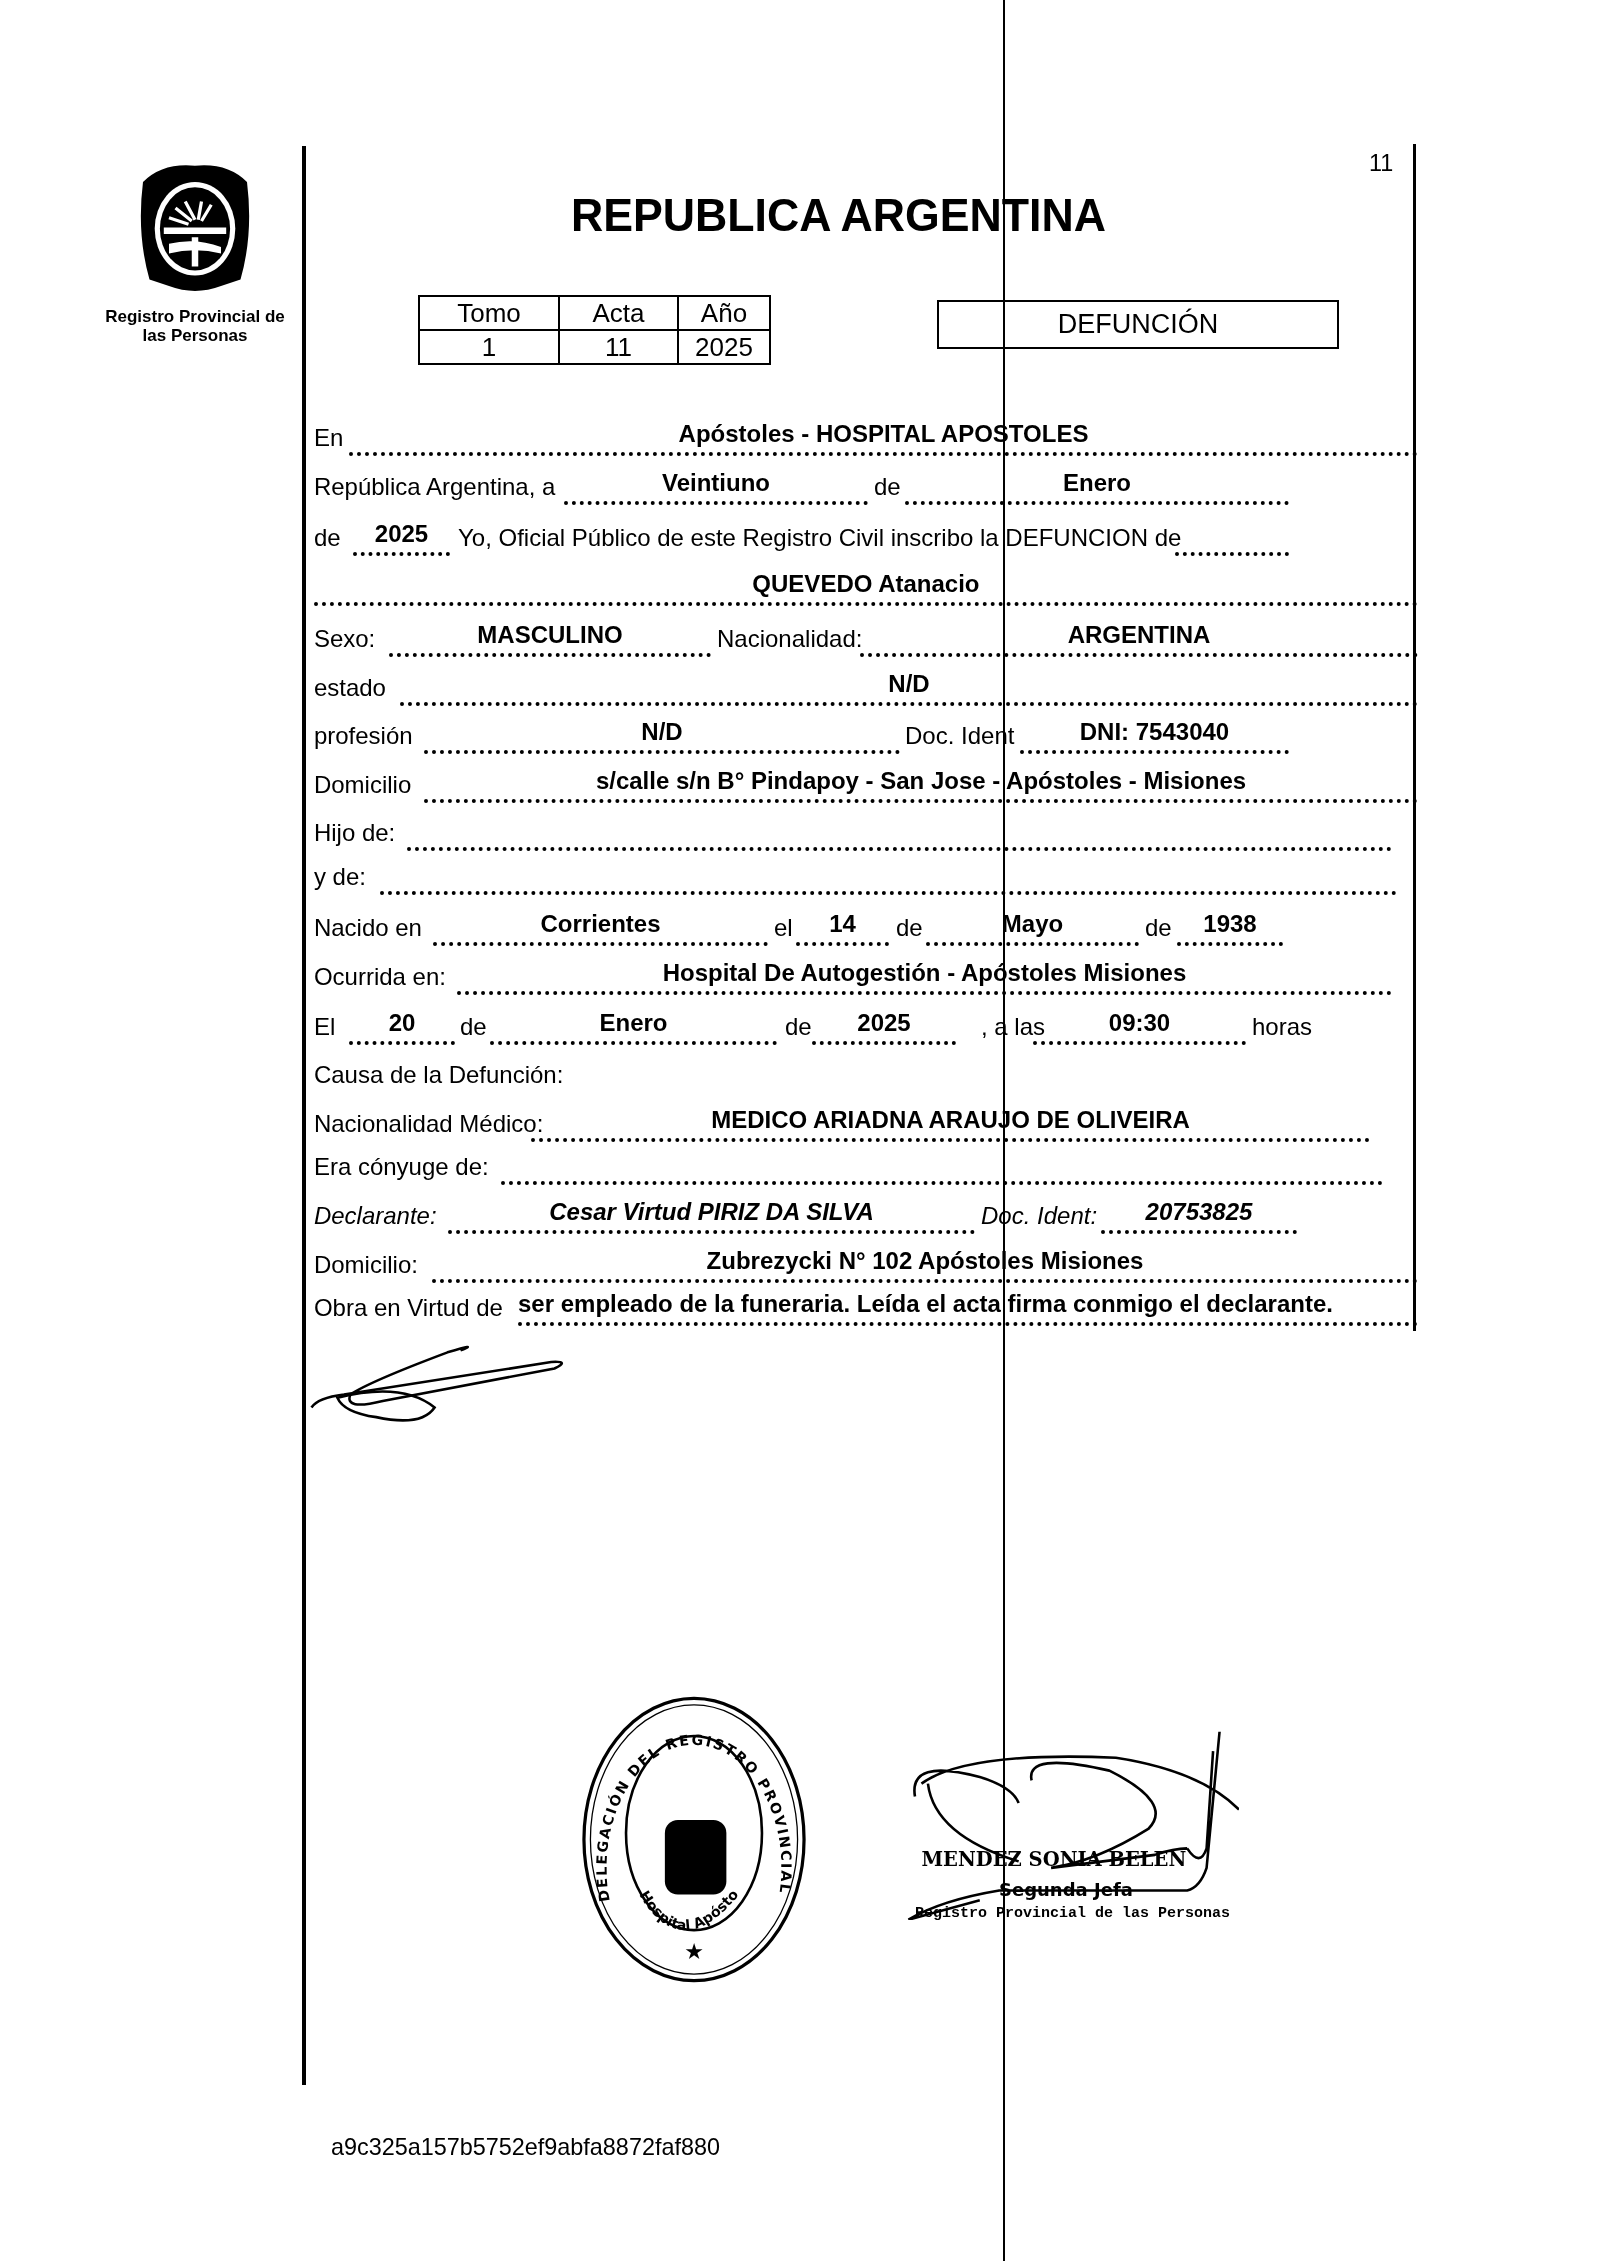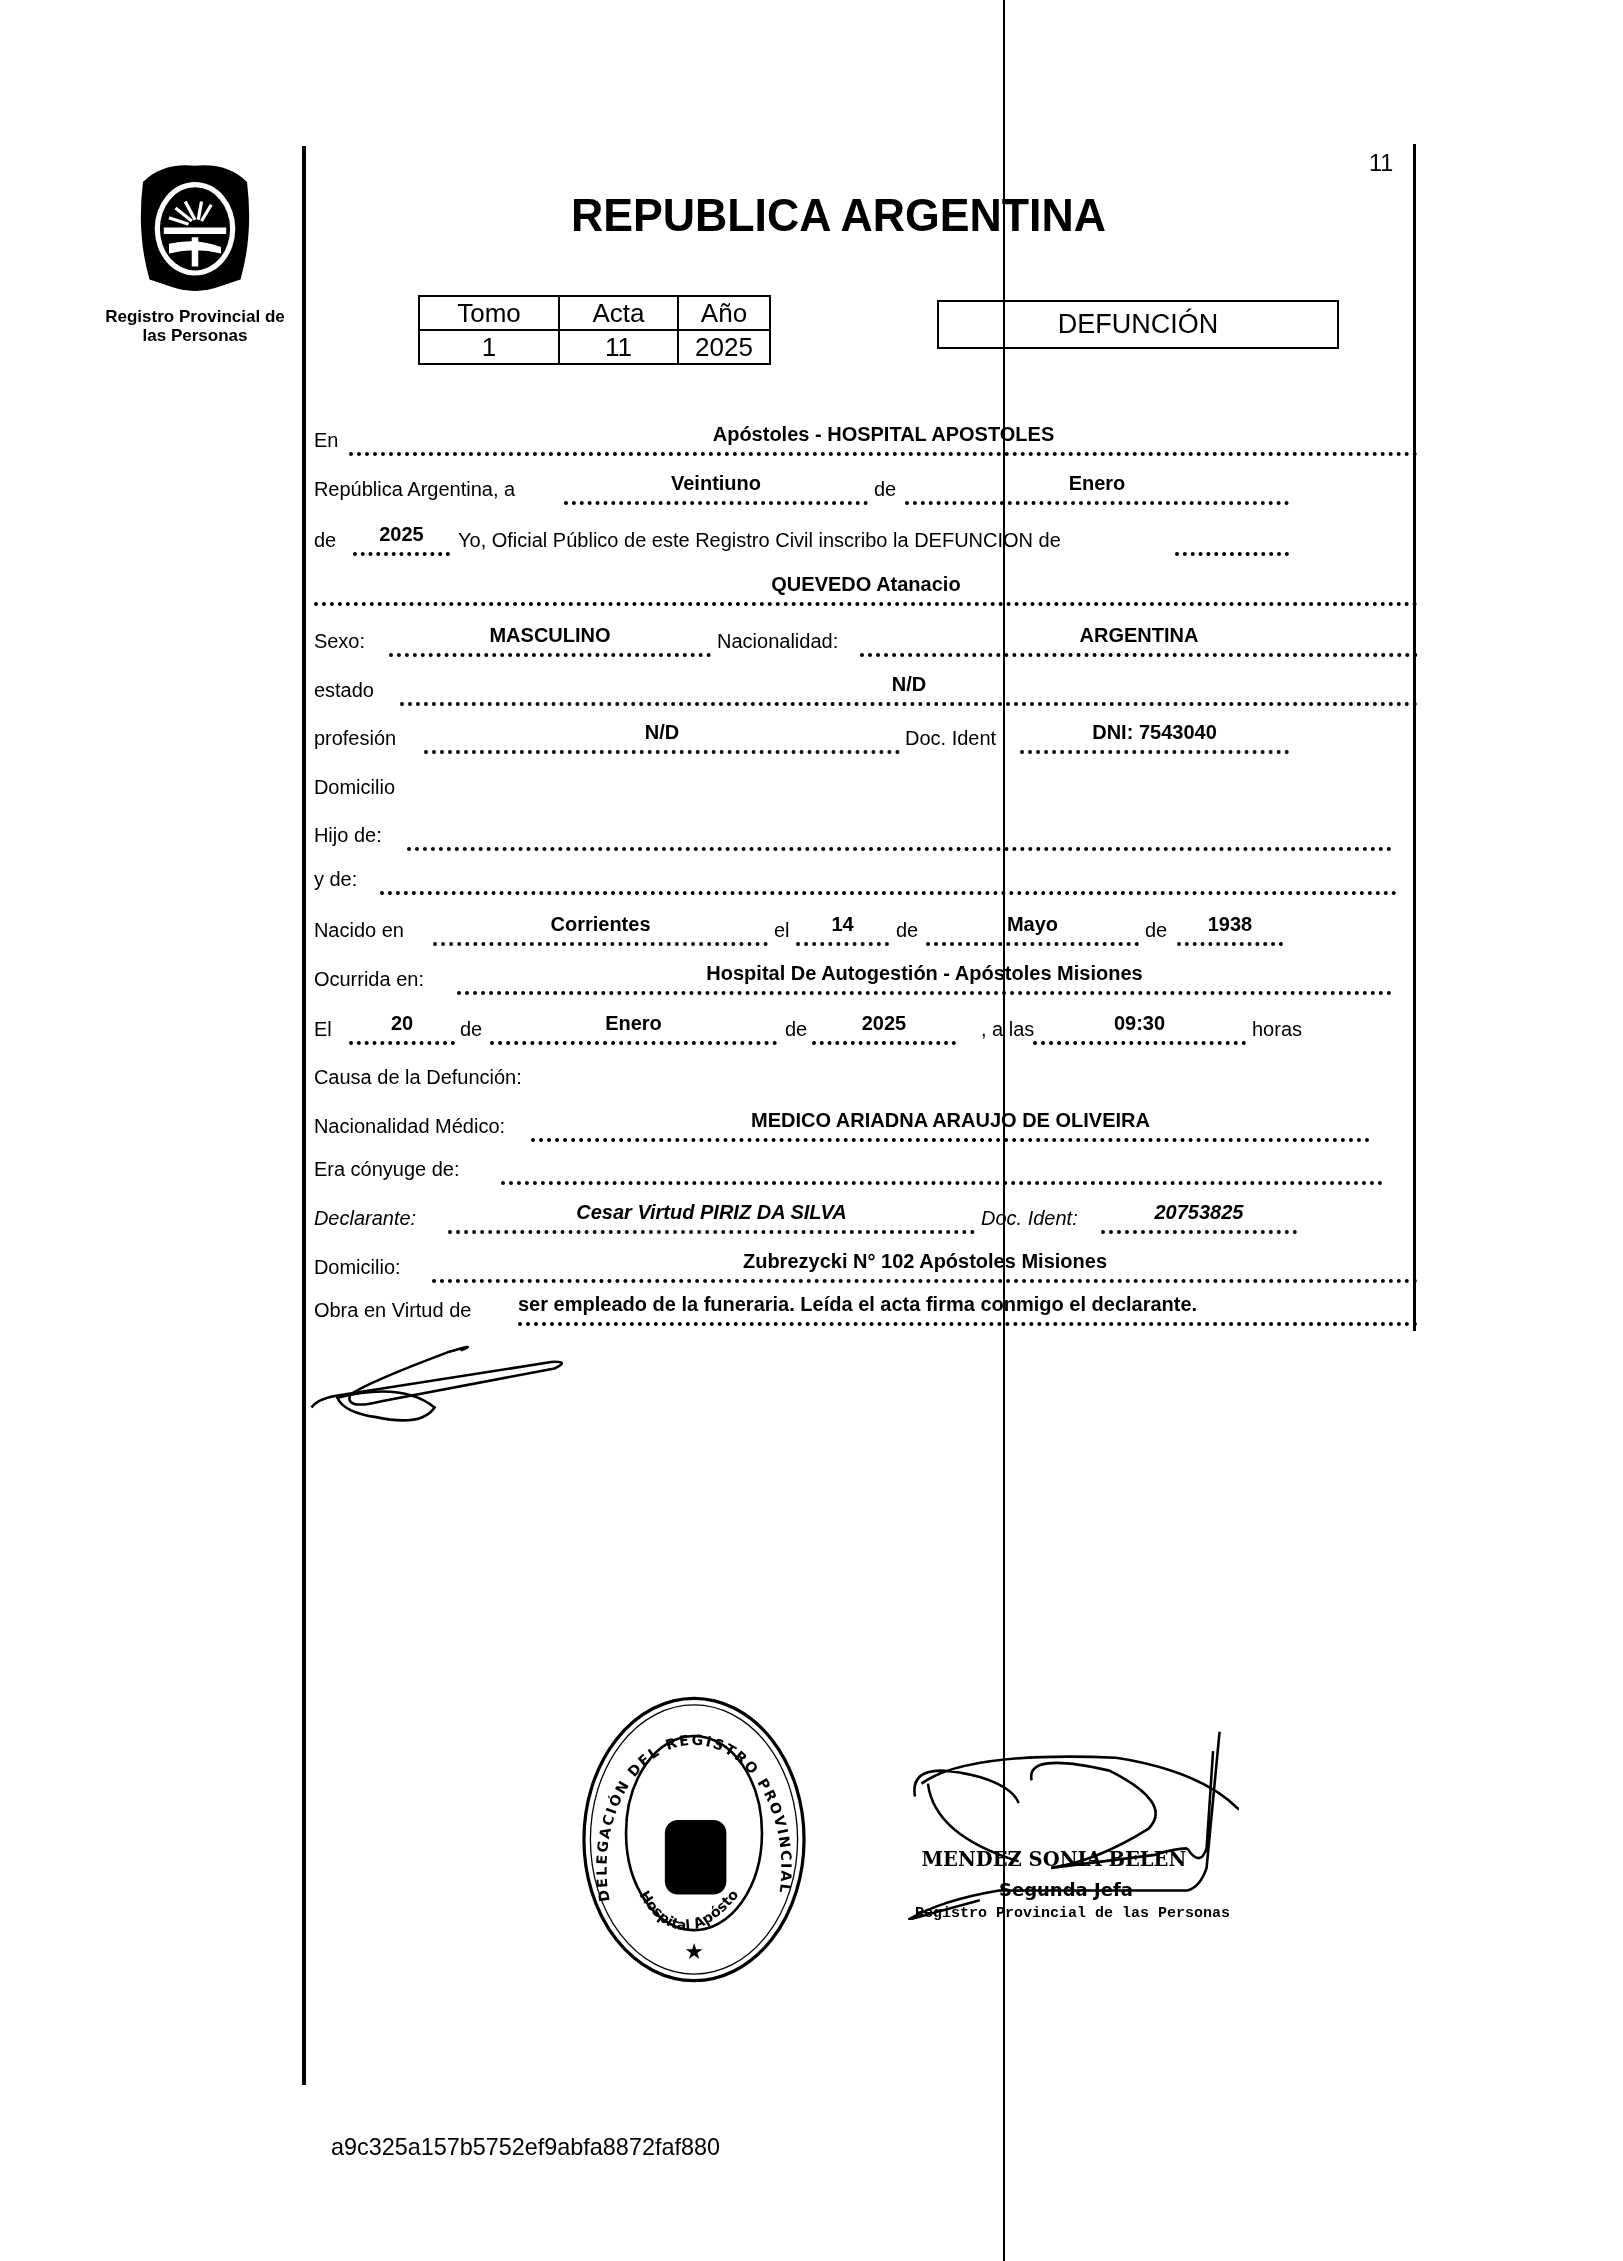--- a/index.html
+++ b/index.html
@@ -11,21 +11,21 @@
   .logo-block svg { display:block; margin:0 auto; }
   .logo-caption { font-size:17px; font-weight:bold; line-height:19.5px; margin-top:7.8px; }
   .page-num { left:1369px; top:150px; font-size:23.4px; }
   .title { left:571px; top:187px; font-size:47px; font-weight:bold; letter-spacing:0px; transform:scaleX(0.95); transform-origin:left; }
   table.reg { position:absolute; left:418px; top:295px; border-collapse:collapse; font-size:26px; }
   table.reg td { border:2.6px solid #000; width:117px; height:32px; text-align:center; padding:0; }
   table.reg td:nth-child(1) { width:138px; }
   table.reg td:nth-child(3) { width:90px; }
   .type-box { left:937px; top:300px; width:402px; height:49px; border:2.6px solid #000; box-sizing:border-box;
               font-size:27px; text-align:center; line-height:44px; }
-  .row { position:absolute; left:310px; right:206px; height:47px; font-size:20px; }
+  .row { position:absolute; left:310px; right:206px; height:47px; font-size:24px; }
   .lbl { position:absolute; bottom:3.9px; white-space:nowrap; }
   .fill { position:absolute; bottom:0; height:32px; border-bottom:4.5px dotted #000; text-align:center; font-weight:bold; white-space:nowrap; line-height:28.5px; }
   .hash { left:331px; top:2134px; font-size:23.4px;text-align:center; }
   .sig-text1 { font-family:"DejaVu Serif", serif; font-weight:bold; font-size:19.5px; }
   .sig-text2 { font-family:"DejaVu Sans", sans-serif; font-weight:bold; font-size:18px; }
   .sig-text3 { font-family:Liberation Mono, monospace; font-weight:bold; font-size:15px; }
 </style>
 </head>
 <body>
 
@@ -108,20 +108,21 @@
 
 <div class="row" style="top:707px;">
   <span class="lbl" style="left:3.9px;">profesión</span>
   <span class="fill" style="left:114px; width:476px;">N/D</span>
   <span class="lbl" style="left:595px;">Doc. Ident</span>
   <span class="fill" style="left:710px; width:269px;">DNI: 7543040</span>
 </div>
 
 <div class="row" style="top:756px;">
   <span class="lbl" style="left:3.9px;">Domicilio</span>
+  <span class="fill" style="left:114px; right:0;">s/calle s/n B° Pindapoy - San Jose - Apóstoles - Misiones</span>
 </div>
 
 <div class="row" style="top:804px;">
   <span class="lbl" style="left:3.9px;">Hijo de:</span>
   <span class="fill" style="left:97px; right:26px;"></span>
 </div>
 
 <div class="row" style="top:848px;">
   <span class="lbl" style="left:3.9px;">y de:</span>
   <span class="fill" style="left:70px; right:21px;"></span>

